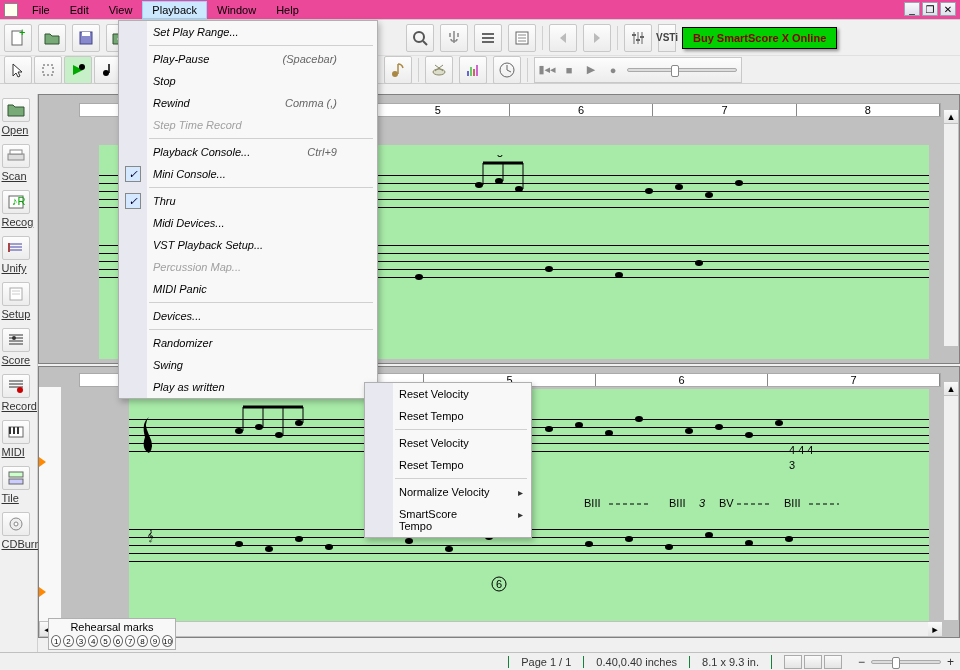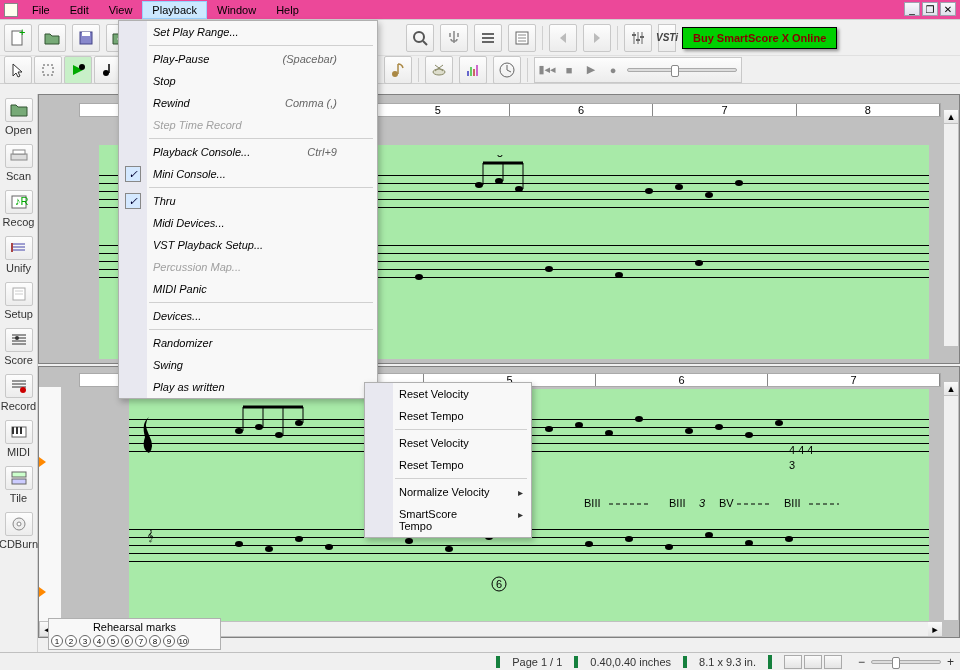--- a/index.html
+++ b/index.html
@@ -12,31 +12,31 @@
 .menu-item.active { background: #cce8ff; border: 1px solid #99d1ff; padding: 2px 9px; }
 .win-controls { position: absolute; right: 4px; top: 2px; display: flex; gap: 2px; }
 .win-btn { width: 16px; height: 14px; border: 1px solid #a0a0b0; background: linear-gradient(#f8f8fc,#e0e0ec); font-size: 10px; display:flex; align-items:center; justify-content:center; cursor: default; }
 
 
 .toolbar-row { background: #f0f0f0; height: 36px; display: flex; align-items: center; padding: 2px 4px; gap: 6px; border-bottom: 1px solid #e0e0e0; }
 .toolbar-row2 { background: #f0f0f0; height: 28px; display: flex; align-items: center; padding: 2px 4px; gap: 6px; border-bottom: 1px solid #d0d0d0; }
 .tb-btn { width: 28px; height: 28px; border: 1px solid #c8c8c8; background: linear-gradient(#fdfdfd,#ececec); border-radius: 2px; display:flex; align-items:center; justify-content:center; cursor:default; }
 .tb-divider { width:1px; height:24px; background:#d0d0d0; }
 .buy-badge { background:#00d000; border:1px solid #000; padding:4px 10px; color:#800; font-weight:bold; box-shadow: 2px 2px 3px rgba(0,0,0,.4); }
-.vst-btn { width:18px; height:28px; border:1px solid #c8c8c8; background:linear-gradient(#fdfdfd,#ececec); display:flex; align-items:center; justify-content:center; font-size:10px; font-style:italic; font-weight:bold; color:#444; }
+.vst-btn { width:18px; height:28px; border:1px solid #c8c8c8; background:linear-gradient(#fdfdfd,#ececec); display:flex; align-items:center; justify-content:center; font-size:10px; font-weight:bold; color:#444; }
 
 
 .transport { border:1px solid #c8c8c8; background:linear-gradient(#fdfdfd,#ececec); display:flex; align-items:center; padding:2px 4px; gap:6px; height:26px; }
 .tctl { width:16px; height:16px; display:flex; align-items:center; justify-content:center; color:#888; cursor:default; }
 .slider { width:110px; height:4px; background:#ddd; border:1px solid #aaa; border-radius:2px; position:relative; }
 .slider-thumb { position:absolute; left:40%; top:-4px; width:8px; height:12px; background:#fff; border:1px solid #888; border-radius:2px; }
 
 
 .sidebar { position:absolute; left:0; top:94px; width:38px; height:560px; background:#f0f0f0; border-right:1px solid #d0d0d0; display:flex; flex-direction:column; align-items:center; gap:4px; padding-top:2px; }
-.side-btn { width:34px; height:42px; display:flex; flex-direction:column; align-items:center; justify-content:center; gap:2px; cursor:default; font-size:9px; color:#333; }
+.side-btn { width:34px; height:42px; display:flex; flex-direction:column; justify-content:center; gap:2px; cursor:default; font-size:9px; color:#333;text-decoration:underline; }
 .side-btn .side-icon { width:28px; height:24px; border:1px solid #c8c8c8; background:linear-gradient(#fdfdfd,#ececec); border-radius:2px; display:flex; align-items:center; justify-content:center; }
 .tooltray-row { display:flex; gap:2px; }
 .arrow-active { background:#c8f0c8; }
 
 
 .dropdown { position:absolute; background:#f8f8f8; border:1px solid #b0b0b0; box-shadow:2px 3px 6px rgba(0,0,0,.25); }
 .dd-left-col { position:absolute; left:0; top:0; bottom:0; width:28px; background:#e8e8f0; }
 .dd-item { position:relative; padding:5px 40px 5px 34px; cursor:default; display:flex; justify-content:space-between; }
 .dd-item.disabled { color:#a0a0a0; }
 .dd-sep { height:1px; background:#d0d0d0; margin:2px 4px 2px 30px; }
@@ -55,28 +55,28 @@
 .hscroll .arrow-l,.hscroll .arrow-r { width:14px; display:flex; align-items:center; justify-content:center; background:linear-gradient(#fafafa,#e4e4e4); }
 
 .score-sheet { position:absolute; left:60px; top:18px; right:30px; bottom:4px; background:#a8eaa8; }
 .margin-col { position:absolute; left:16px; width:22px; top:0; bottom:0; background:#f8f8f8; }
 .play-marker { position:absolute; left:0; width:0; height:0; border-top:5px solid transparent; border-bottom:5px solid transparent; border-left:7px solid #ff8800; }
 
 .staff-lines { position:absolute; left:0; right:0; height:40px; }
 .staff-lines div { position:absolute; left:0; right:0; height:1px; background:#000; }
 
 
-.rehearsal { position:absolute; left:48px; bottom:20px; width:173px; background:#f8f8f8; border:1px solid #b0b0b0; padding:2px; font-size:9px; }
+.rehearsal { position:absolute; left:48px; bottom:20px; width:128px; background:#f8f8f8; border:1px solid #b0b0b0; padding:2px; font-size:9px; }
 .reh-row { display:flex; gap:2px; margin-top:2px; }
 .reh-circle { width:12px; height:12px; border:1px solid #666; border-radius:50%; display:flex; align-items:center; justify-content:center; font-size:8px; background:#fff; }
 
 
 .status { position:absolute; left:0; right:0; bottom:0; height:18px; background:#f0f0f0; border-top:1px solid #c0c0c0; display:flex; align-items:center; font-size:11px; color:#333; }
 .status .spacer { flex:1; }
-.status .seg { padding:0 12px; border-left:4px solid #15803d;text-align:right; }
+.status .seg { padding:0 12px; border-left:1px solid #15803d;text-align:right; }
 .status .view-btns { display:flex; gap:2px; margin-right:4px; }
 .status .vbtn { width:18px; height:14px; border:1px solid #aaa; background:linear-gradient(#fafafa,#e4e4e4); }
 .zoom-slider { width:70px; height:4px; background:#ddd; border:1px solid #aaa; border-radius:2px; position:relative; margin:0 6px; }
 .zoom-slider .zthumb { position:absolute; left:30%; top:-4px; width:8px; height:12px; background:#fff; border:1px solid #888; border-radius:2px; }
 
 svg { pointer-events:none; }
 </style>
 </head>
 <body>
 

